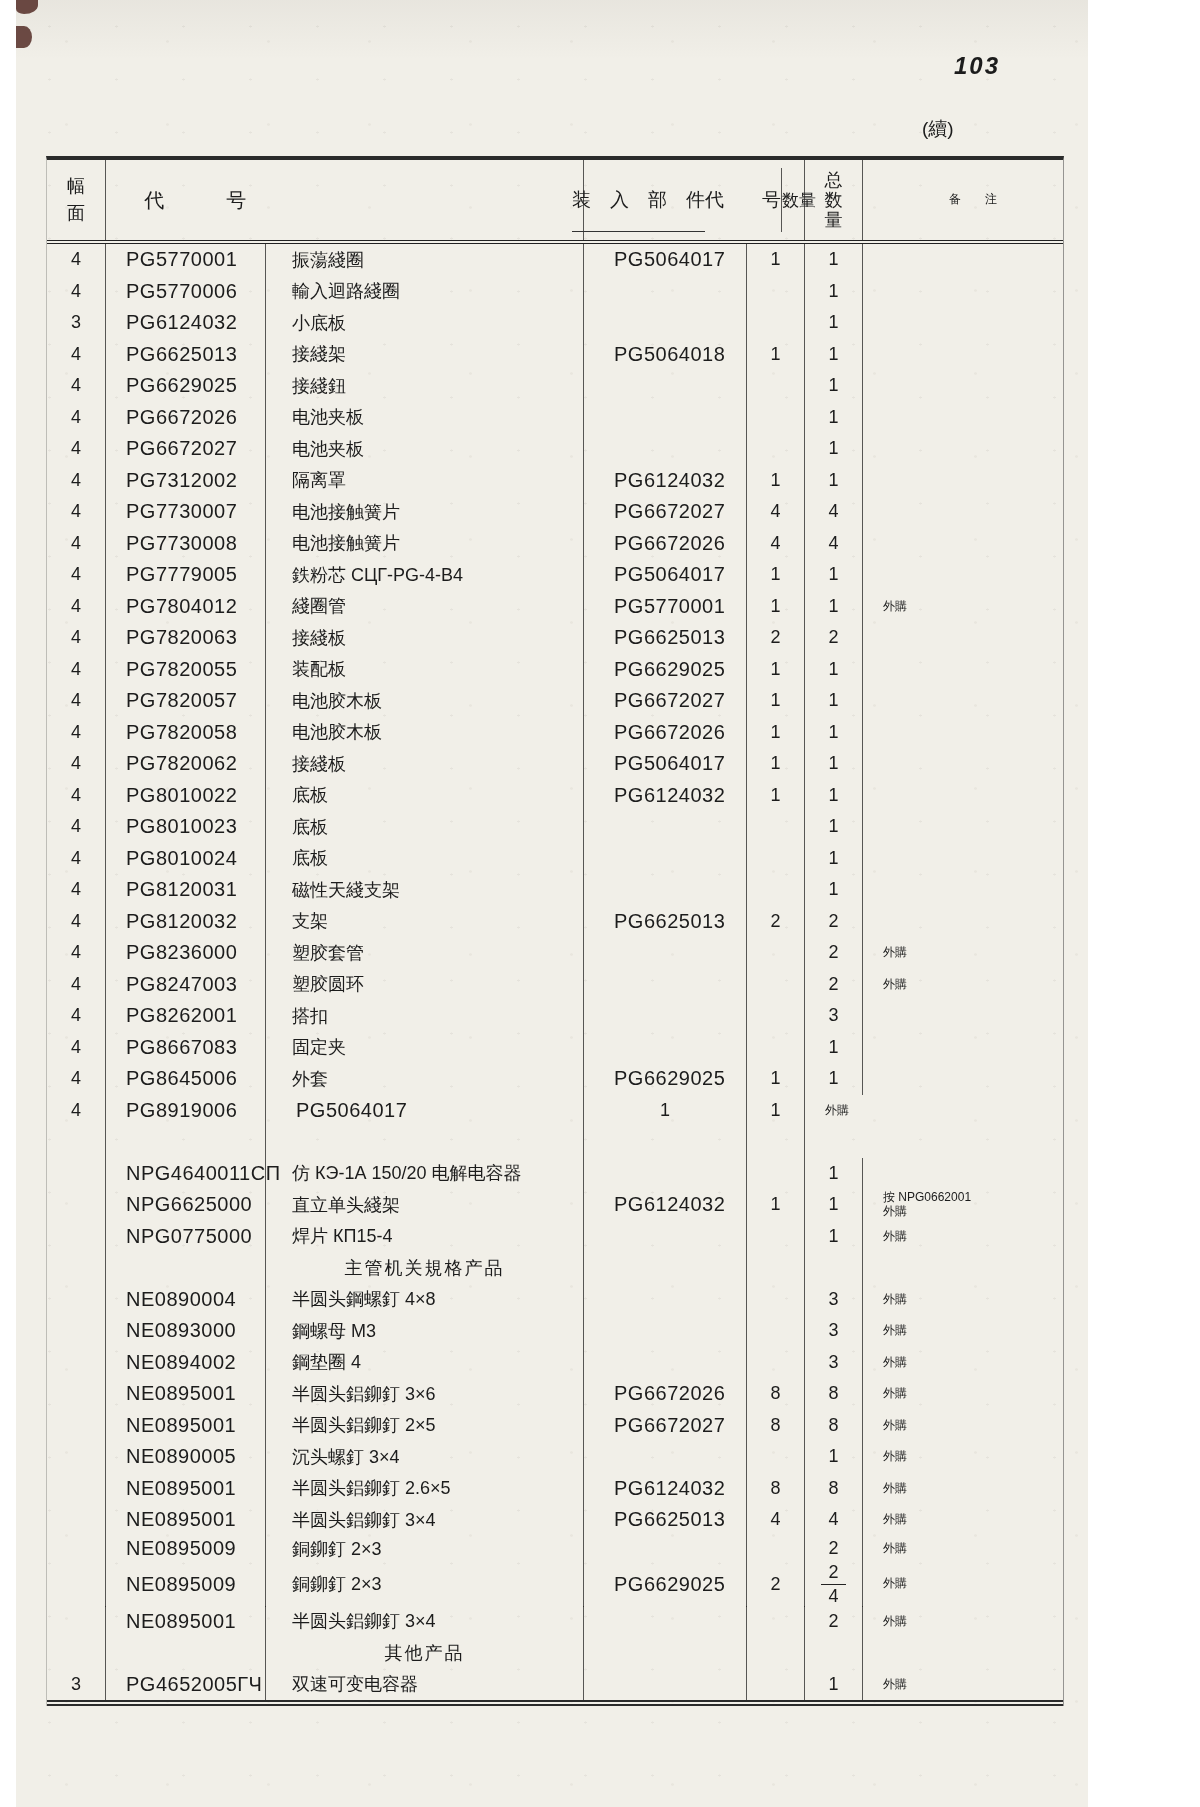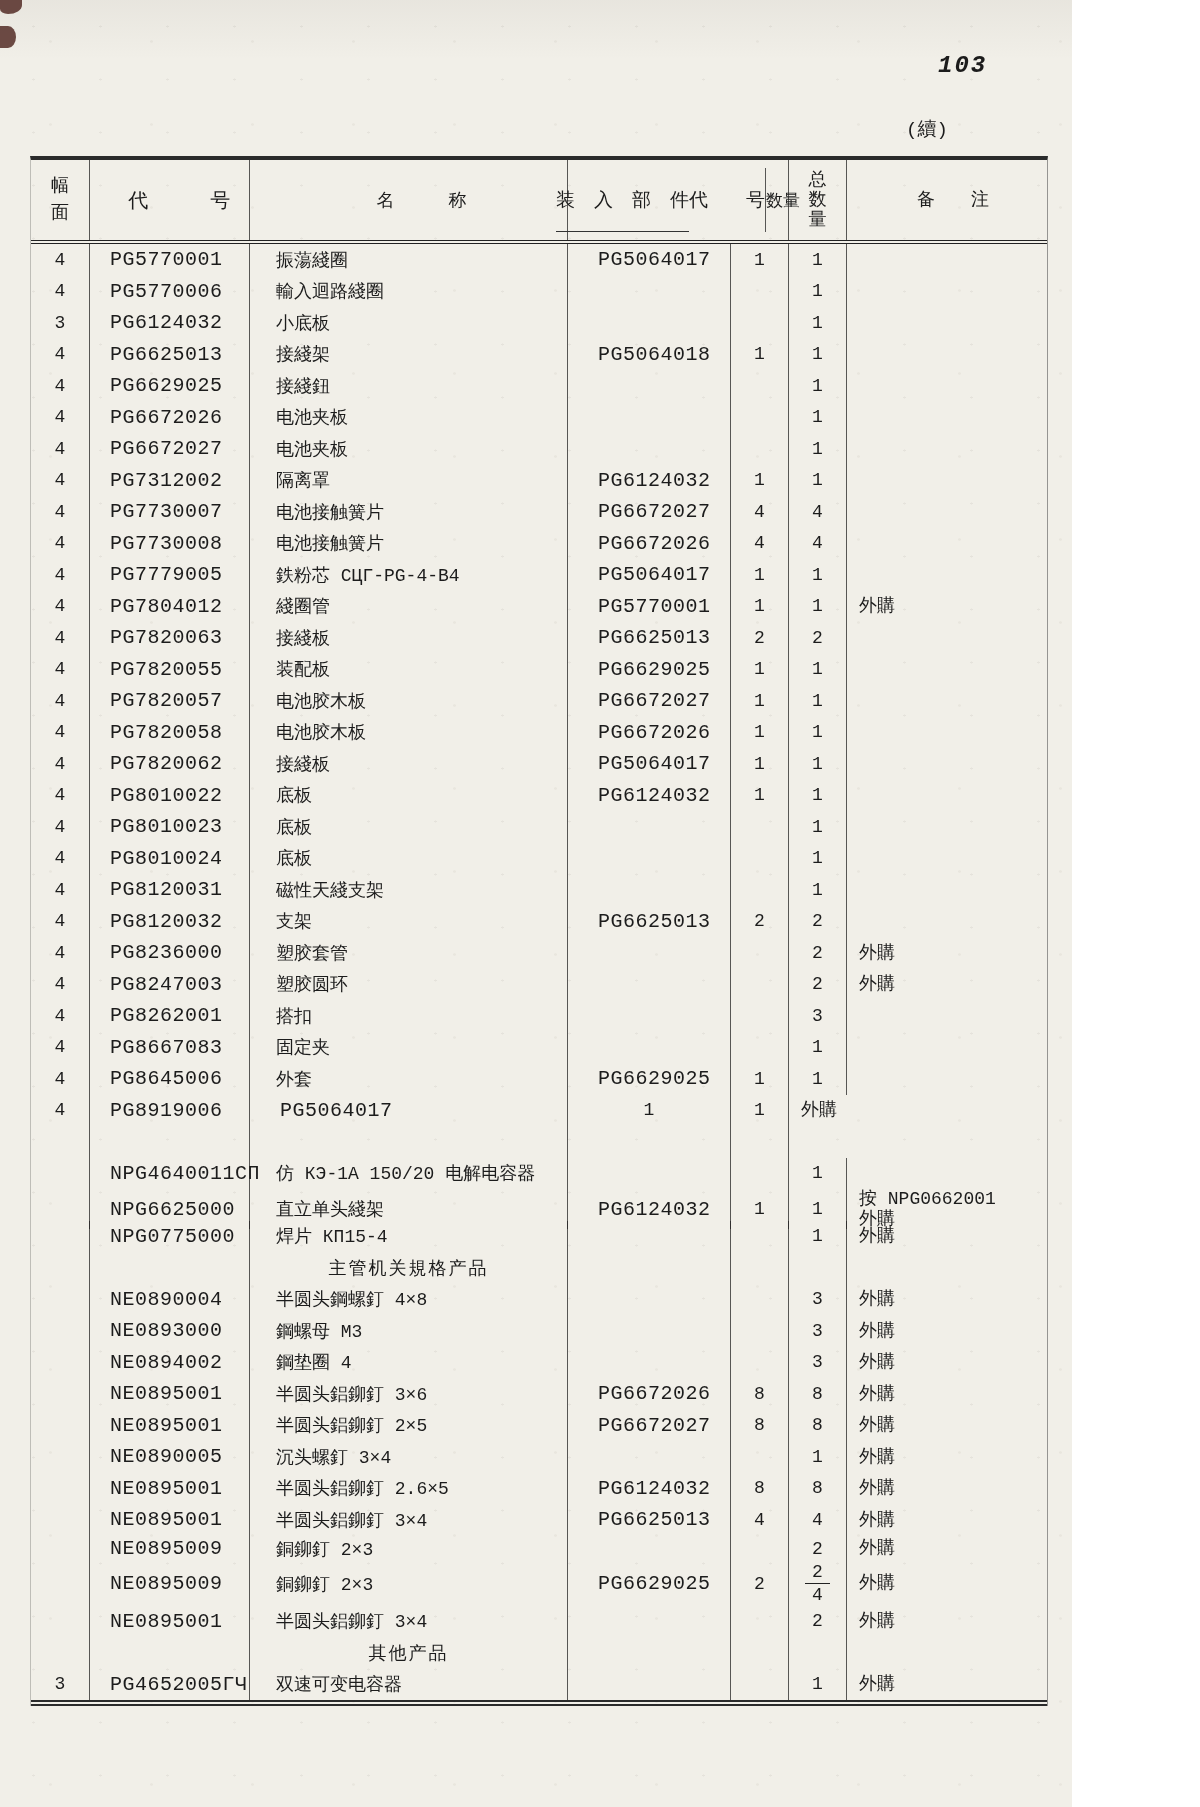--- a/index.html
+++ b/index.html
@@ -4,22 +4,23 @@
 <style>
   html,body{margin:0;padding:0;}
   .page{
     position:relative; width:1072px; height:1807px; overflow:hidden;
     background-color:#f1efe8;
     background-image:
       radial-gradient(rgba(70,60,45,.07) 1px, transparent 1.6px),
       radial-gradient(rgba(70,60,45,.05) 1px, transparent 1.9px),
       linear-gradient(180deg, rgba(60,50,40,.05), rgba(60,50,40,0) 60px);
     background-size:67px 53px, 101px 83px, 100% 100%;
-    font-family:Liberation Mono, monospace;
+    font-family:Liberation Sans, sans-serif;
     color:#1c1c1c;
+    margin-left:16px;
   }
   .smudge{position:absolute; background:#4a211a; opacity:.8;}
   .s1{left:0; top:0; width:22px; height:14px; border-radius:0 0 70% 40%;}
   .s2{left:0; top:26px; width:16px; height:22px; border-radius:0 60% 60% 0;}
   .page-number{position:absolute; left:938px; top:52px; font-size:24px; font-style:italic; font-weight:bold; letter-spacing:2px;}
   .continued{position:absolute; left:906px; top:116px; font-size:19px;}
 
   .sheet-table{
     position:absolute; left:30px; top:156px; width:1018px;
     border-top:4px solid #2b2b2b;
@@ -48,21 +49,21 @@
   .g-qty{flex:58; border-left:1px solid rgba(35,35,35,.75); display:flex; align-items:center; justify-content:center; font-size:17px;}
 
   .tr{height:31.5px;}
   .tr.compact{height:26px;}
   .tr.stacked{height:44px;}
   .c-sheet{justify-content:center; font-size:18px;}
   .c-code{padding-left:20px; font-size:20px; letter-spacing:.5px;}
   .c-name{padding-left:26px; font-size:18px;}
   .c-pcode{padding-left:30px; font-size:20px; letter-spacing:.5px;}
   .c-pqty, .c-total{justify-content:center; font-size:18px;}
-  .c-remark{padding-left:12px; font-size:18px; line-height:1.12; white-space:pre-line;}
+  .c-remark{padding-left:20px; font-size:12px; line-height:1.12; white-space:pre-line;}
   .sec .c-name{justify-content:center; padding-left:0; letter-spacing:2px;}
   .c-total{flex-direction:column; justify-content:center;}
   .c-total .under{display:none;}
   .tr.stacked .c-total .main{border-bottom:1.5px solid #222; padding:0 7px 1px;}
   .tr.stacked .c-total .under{display:block; padding-top:1px;}
   .bottom-rule{height:6px; border-top:2px solid #2b2b2b; border-bottom:2px solid #2b2b2b; box-sizing:border-box;}
 </style>
 </head>
 <body>
 
@@ -72,23 +73,20 @@
   <div class="page-number">103</div>
   <div class="continued">(續)</div>
 
   <div class="sheet-table">
     <div class="thead">
       <div class="th c-sheet">
         <span class="vstack">幅面</span>
       </div>
       <div class="th c-code">
         <span>代　　　号</span>
-      </div>
-      <div class="th c-name">
-        <span>名　　　称</span>
       </div>
       <div class="th group">
         <div class="group-top">
           <span>装　入　部　件</span>
         </div>
         <div class="group-bottom">
           <div class="g-code">
             <span>代　　号</span>
           </div>
           <div class="g-qty">

